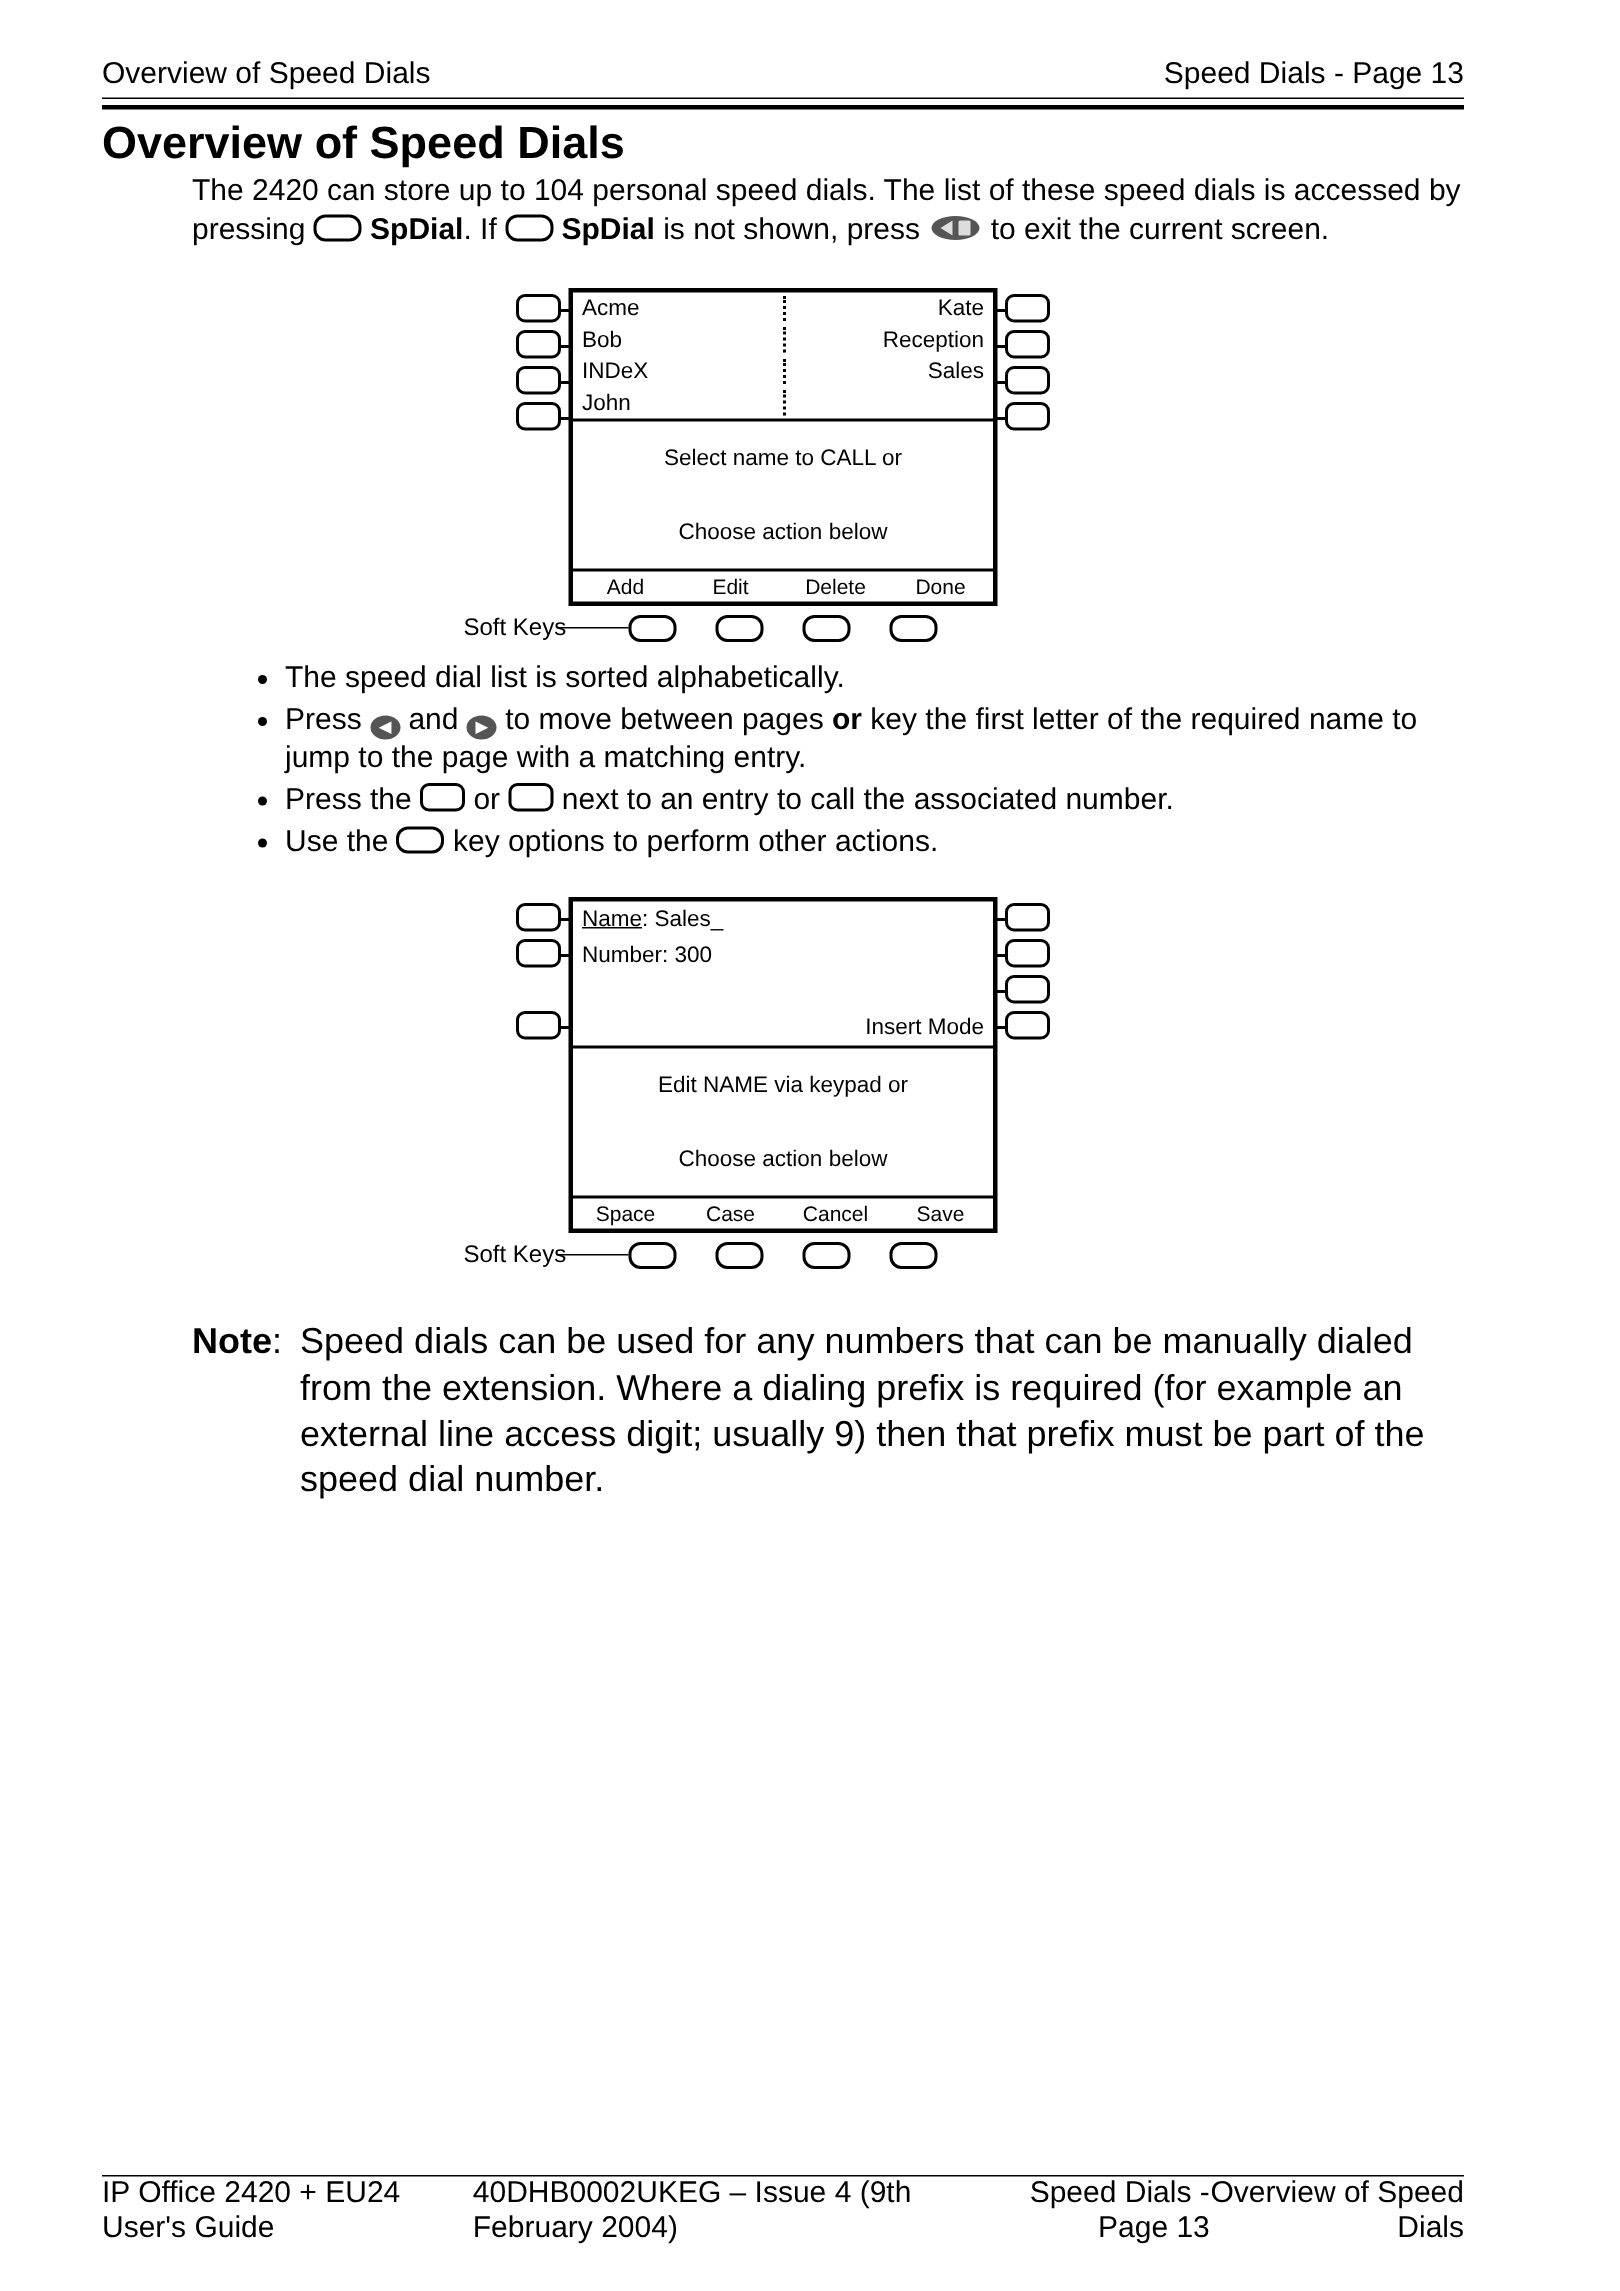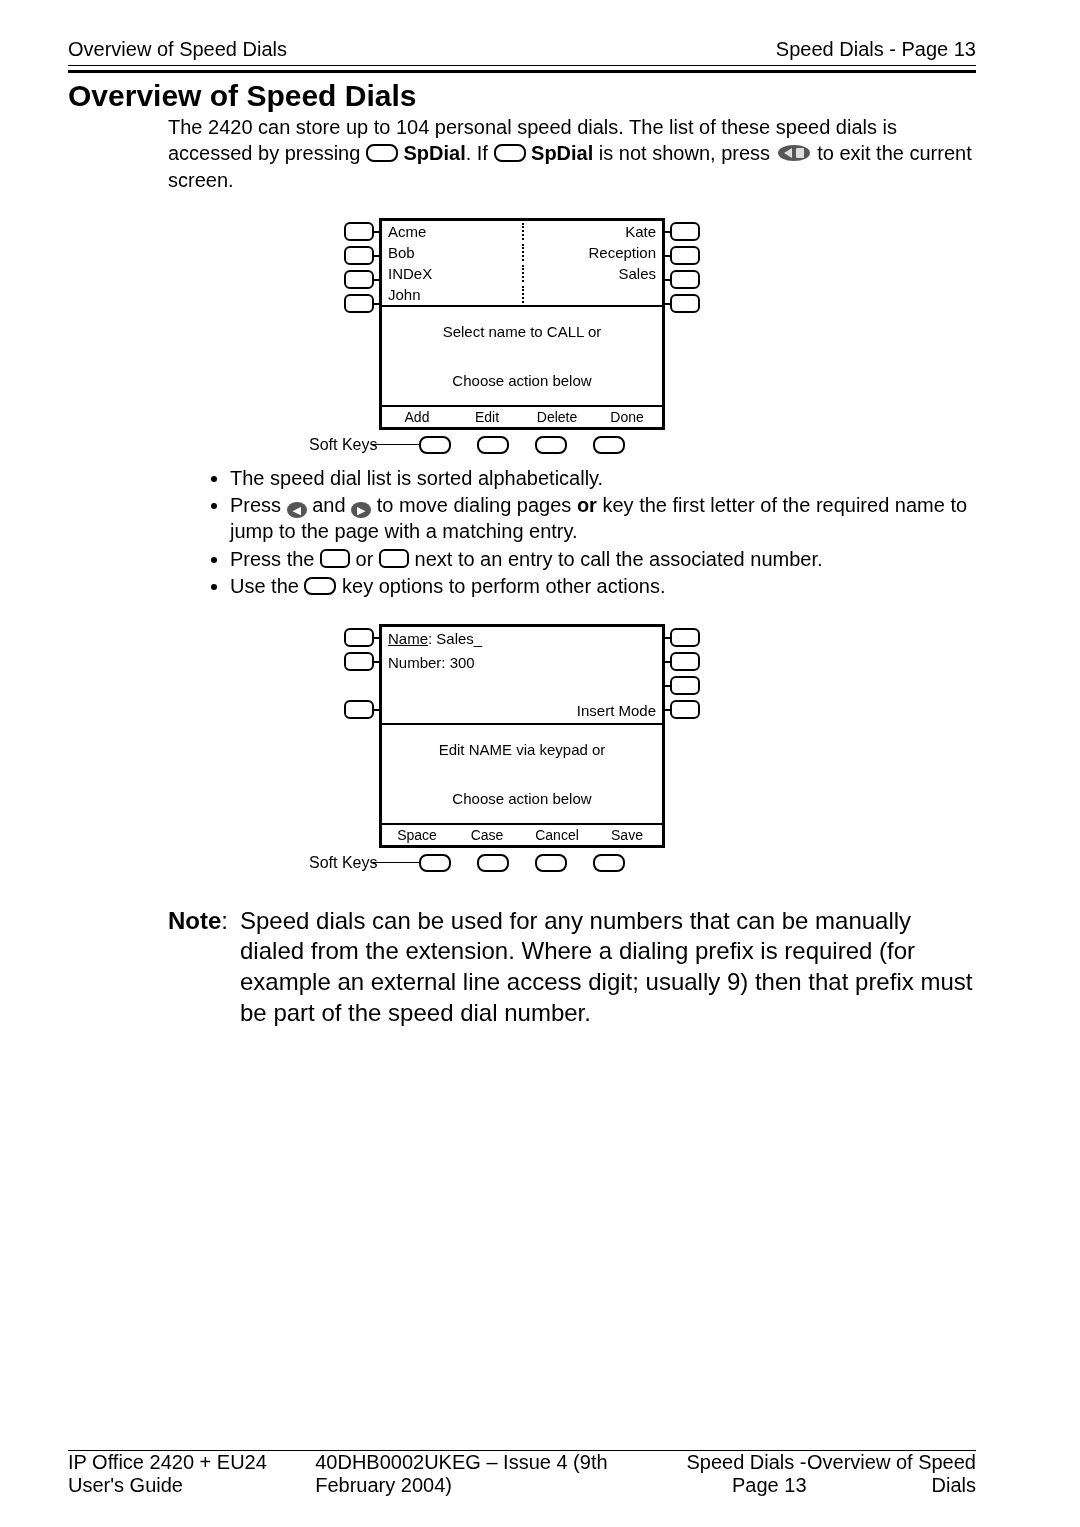--- a/index.html
+++ b/index.html
@@ -33,21 +33,21 @@
     font-size: 52px;
     font-weight: bold;
     margin: 12px 0 2px 0;
   }
   .section-title {
     font-size: 30px;
     font-weight: bold;
     margin: 6px 0 2px 0;
   }
   .body-block {
-    margin-left: 100px;
+    margin-left: 60px;
     font-size: 20px;
     line-height: 1.28;
   }
   .intro { margin-top: 2px; }
   .softkey-pill {
     display: inline-block;
     width: 28px;
     height: 14px;
     border: 2px solid #000;
     border-radius: 8px;
@@ -270,21 +270,21 @@
   </div>
 
   <div class="body-block">
     <ul class="bullets">
       <li><span>The speed dial list is sorted alphabetically.</span></li>
       <li>
         <span>Press </span>
         <span class="arrow-ball">◀</span>
         <span> and </span>
         <span class="arrow-ball">▶</span>
-        <span> to move dialing pages </span><b>or</b><span> key the first letter of the required name to jump to the page with a matching entry.</span>
+        <span> to move between pages </span><b>or</b><span> key the first letter of the required name to jump to the page with a matching entry.</span>
       </li>
       <li>
         <span>Press the </span>
         <span class="keybtn" style="display:inline-block;vertical-align:-2px"></span>
         <span> or </span>
         <span class="keybtn" style="display:inline-block;vertical-align:-2px"></span>
         <span> next to an entry to call the associated number.</span>
       </li>
       <li>
         <span>Use the </span>

